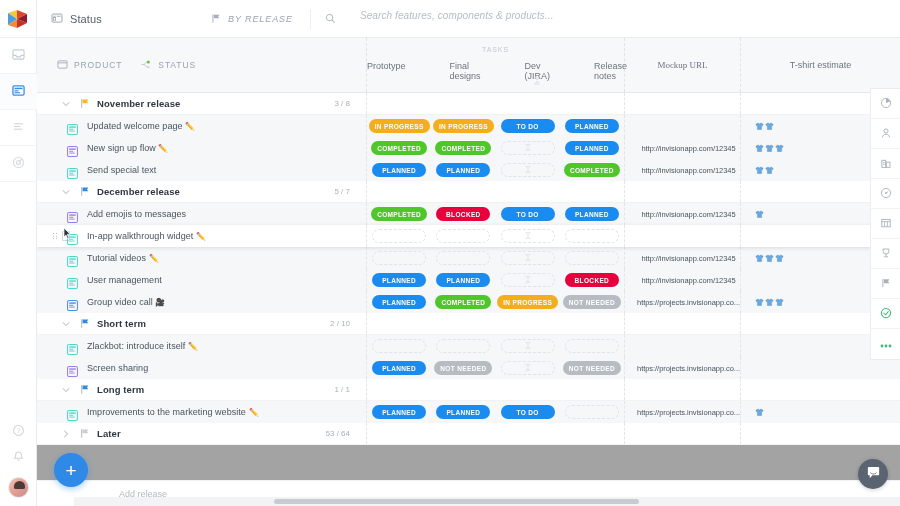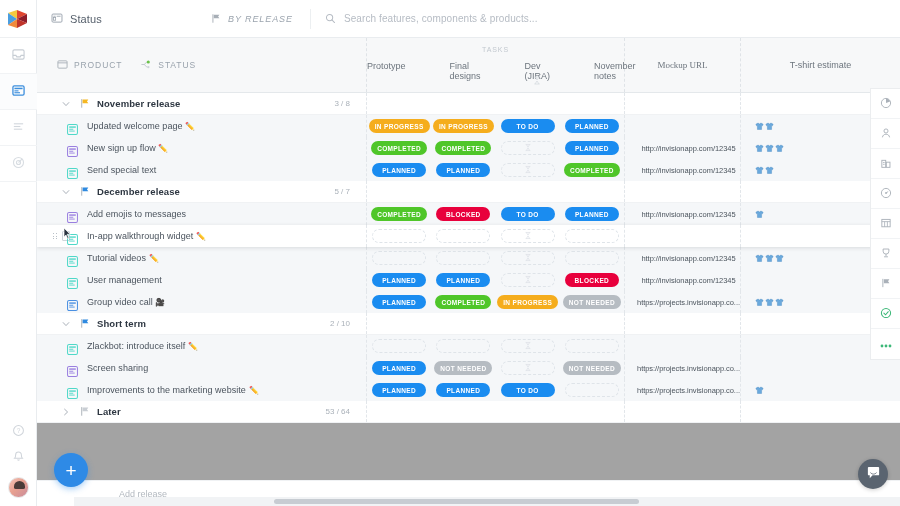--- a/index.html
+++ b/index.html
@@ -48,21 +48,21 @@
   
   .topbar {
     height: 38px; display: flex; align-items: center;
     border-bottom: 1px solid #e9ecef; background: #fff; flex: 0 0 38px;
   }
   .tb-title { display: flex; align-items: center; gap: 7px; padding-left: 14px; min-width: 150px; }
   .tb-title .t { font-size: 11px; color: #555f6b; letter-spacing: .1px; }
   .tb-filter { display: flex; align-items: center; gap: 6px; margin-left: 24px; cursor: pointer; font-style: italic; }
   .tb-filter .t { font-size: 9px; color: #9aa3ad; letter-spacing: .9px; }
   .tb-divider { width: 1px; height: 20px; background: #eceff1; margin-left: 17px; }
-  .tb-search { display: flex; align-items: center; gap: 8px; margin-left: 14px; flex: 1; }
+  .tb-search { display: flex; gap: 24px; margin-left: 14px; flex: 1; font-style: italic; }
   .tb-search .ph { font-size: 10px; color: #b6bcc4; letter-spacing: .1px; }
 
   
   .colhead {
     height: 55px; background: #f7f8f9; border-bottom: 1px solid #e4e8eb;
     display: flex; flex: 0 0 55px; position: relative;
   }
   .ch-left { width: 330px; display: flex; align-items: center; gap: 18px; padding-left: 20px;
              border-right: 1px dashed #dfe3e7; }
   .ch-chip { display: flex; align-items: center; gap: 6px; cursor: pointer; }
@@ -316,21 +316,21 @@
           </div>
           <div class="ch-sub">
             <span>Dev (JIRA)</span>
             <span class="hourglass">
               <svg width="8" height="9" viewBox="0 0 8 9">
                   <path d="M1.4 1h5.2M1.4 8h5.2M2 1l2 3 2-3M2 8l2-3 2 3" stroke="#d6dbe0" stroke-width=".8" fill="none"></path>
                 </svg>
             </span>
           </div>
           <div class="ch-sub">
-            <span>November notes</span>
+            <span>Release notes</span>
           </div>
         </div>
       </div>
 
       <div class="ch-mockup">
         <span>Mockup URL</span>
       </div>
       <div class="ch-tshirt">
         <span>T-shirt estimate</span>
       </div>
@@ -801,20 +801,45 @@
                   </svg></span>
               </div>
             </div>
             <div class="task-cell">
               <div class="badge" style="background:#b6bcc2">NOT NEEDED</div>
             </div>
           </div>
           <div class="cell-mockup">
             <span class="u">https://projects.invisionapp.co...</span>
           </div>
+          <div class="cell-tshirt"></div>
+        </div>
+        <div class="row group">
+          <div class="cell-left">
+            <span class="g-caret">
+              <svg width="8" height="8" viewBox="0 0 8 8">
+                <path d="M1.2 2.6L4 5.6 6.8 2.6" stroke="#a9b0b8" stroke-width="1" fill="none" stroke-linecap="round"></path>
+              </svg>
+            </span>
+            <span class="g-flagbox">
+              <svg width="11" height="11" viewBox="0 0 12 12">
+                <rect x="1.4" y="1.2" width="1" height="9.4" fill="#a7aeb6"></rect>
+                <path d="M2.8 1.7h6.3l-1.5 2 1.5 2H2.8z" fill="#2f8ae0"></path>
+              </svg>
+            </span>
+            <span class="g-name">Long term</span>
+            <span class="g-count">1 / 1</span>
+          </div>
+          <div class="cell-tasks">
+            <div class="task-cell"></div>
+            <div class="task-cell"></div>
+            <div class="task-cell"></div>
+            <div class="task-cell"></div>
+          </div>
+          <div class="cell-mockup"></div>
           <div class="cell-tshirt"></div>
         </div>
         <div class="row feature">
           <div class="cell-left">
             <span class="f-indent">
               <span class="f-icon"><svg width="11" height="11" viewBox="0 0 12 12">
                   <rect x="0.6" y="0.6" width="10.8" height="10.8" rx="1.6" fill="none" stroke="#4fd8c8" stroke-width="1.1"></rect>
                   <rect x="2.4" y="2.6" width="7.2" height="1.5" fill="#4fd8c8"></rect>
                   <rect x="2.4" y="5.2" width="4.4" height="1" fill="#4fd8c8"></rect>
                   <rect x="2.4" y="7.2" width="6" height="1" fill="#4fd8c8"></rect>

